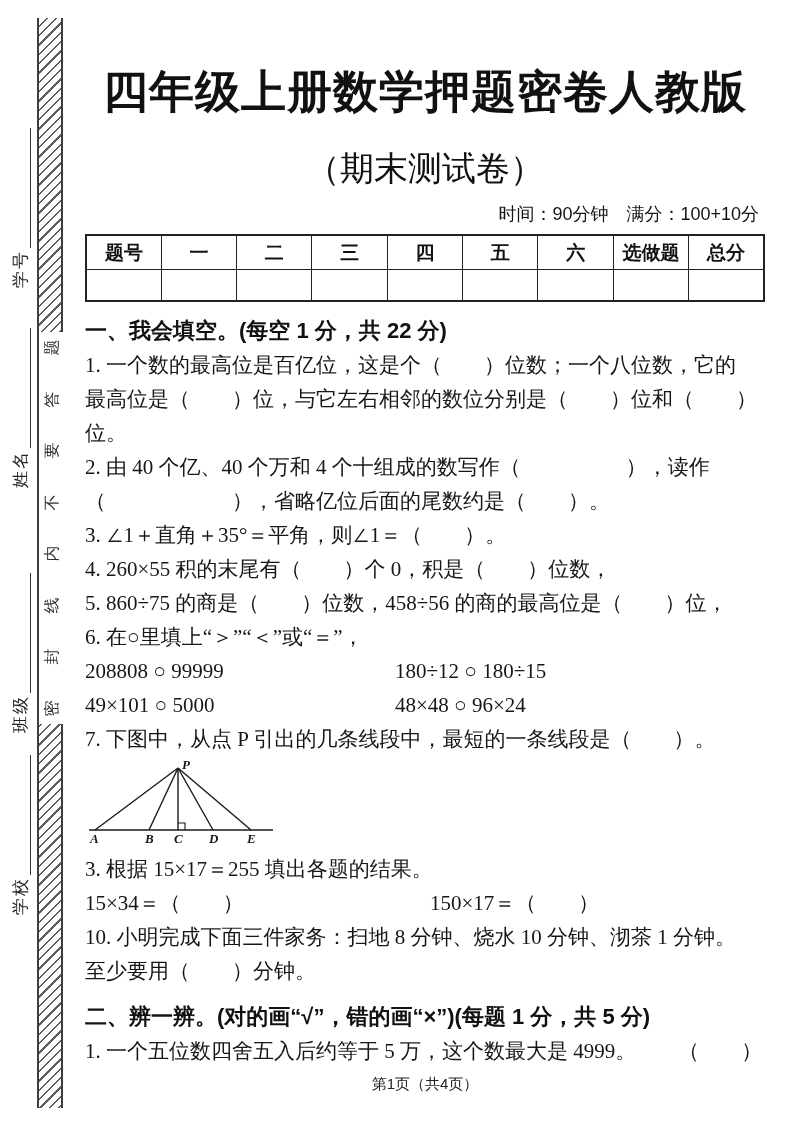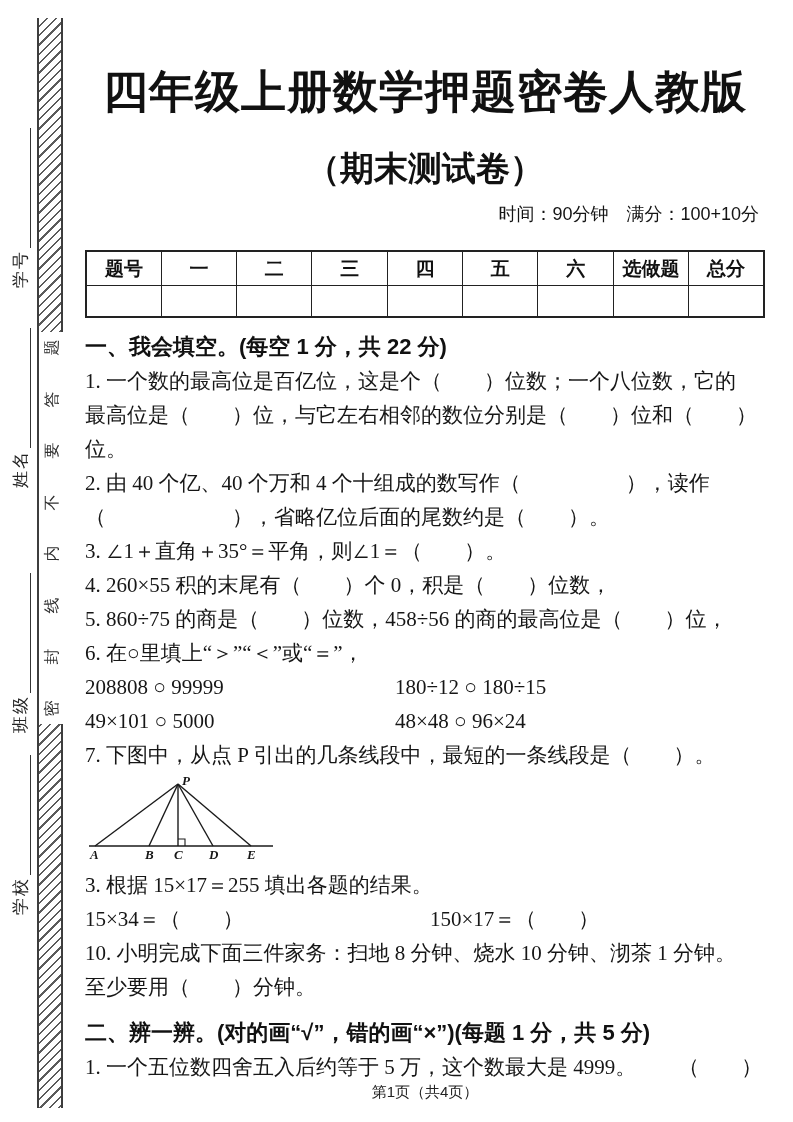--- a/index.html
+++ b/index.html
@@ -41,29 +41,29 @@
   .content { position:absolute; left:85px; top:26px; width:680px; }
 
   .title {
     margin:38px 0 0; text-align:center;
     font-family:"Liberation Sans", sans-serif;
     font-size:45px; font-weight:900; line-height:56px; letter-spacing:1px; color:#111;
   }
   .subtitle {
     margin:26px 0 0; text-align:center;
     font-family:"Liberation Sans", sans-serif;
-    font-size:34px; font-weight:700; line-height:44px; color:#111;
+    font-size:34px; font-weight:400; line-height:44px; color:#111;
   }
   .exam-info {
     margin-top:12px; padding-right:6px; text-align:right;
     font-family:"Liberation Sans", sans-serif; font-size:18px; line-height:24px; color:#141414;
   }
 
   table.score {
-    width:100%; border-collapse:collapse; margin-top:24px;
+    width:100%; border-collapse:collapse; margin-top:8px;
     table-layout:fixed; border:2.5px solid #222;
   }
   table.score th {
     border:1.8px solid #222; height:33px; padding:0;
     font-family:"Liberation Sans", sans-serif; font-size:19px; font-weight:700; color:#111;
   }
   table.score td { border:1.8px solid #222; height:30px; padding:0; }
 
   .sec-heading {
     font-family:"Liberation Sans", sans-serif;
@@ -72,21 +72,21 @@
   p.q { margin:0; font-size:21px; line-height:34px; white-space:pre-wrap; }
   .cmp-grid { display:grid; grid-template-columns:310px 1fr; font-size:21px; line-height:34px; }
   .res-grid { display:grid; grid-template-columns:345px 1fr; font-size:21px; line-height:34px; }
 
   .figure { margin:3px 0 3px 2px; height:86px; }
   .figure text {
     font-family:"Liberation Serif", serif; font-style:italic; font-weight:bold; font-size:13px; fill:#161616;
   }
 
   .footer {
-    position:absolute; left:85px; bottom:20px; width:680px; text-align:center;
+    position:absolute; left:85px; bottom:28px; width:680px; text-align:center;
     font-family:"Liberation Sans", sans-serif; font-size:15px; color:#222;
   }
 </style>
 </head>
 <body>
 
 <div class="page">
 
   <div class="side-field f1">
     <span class="sf-label">学号</span>

